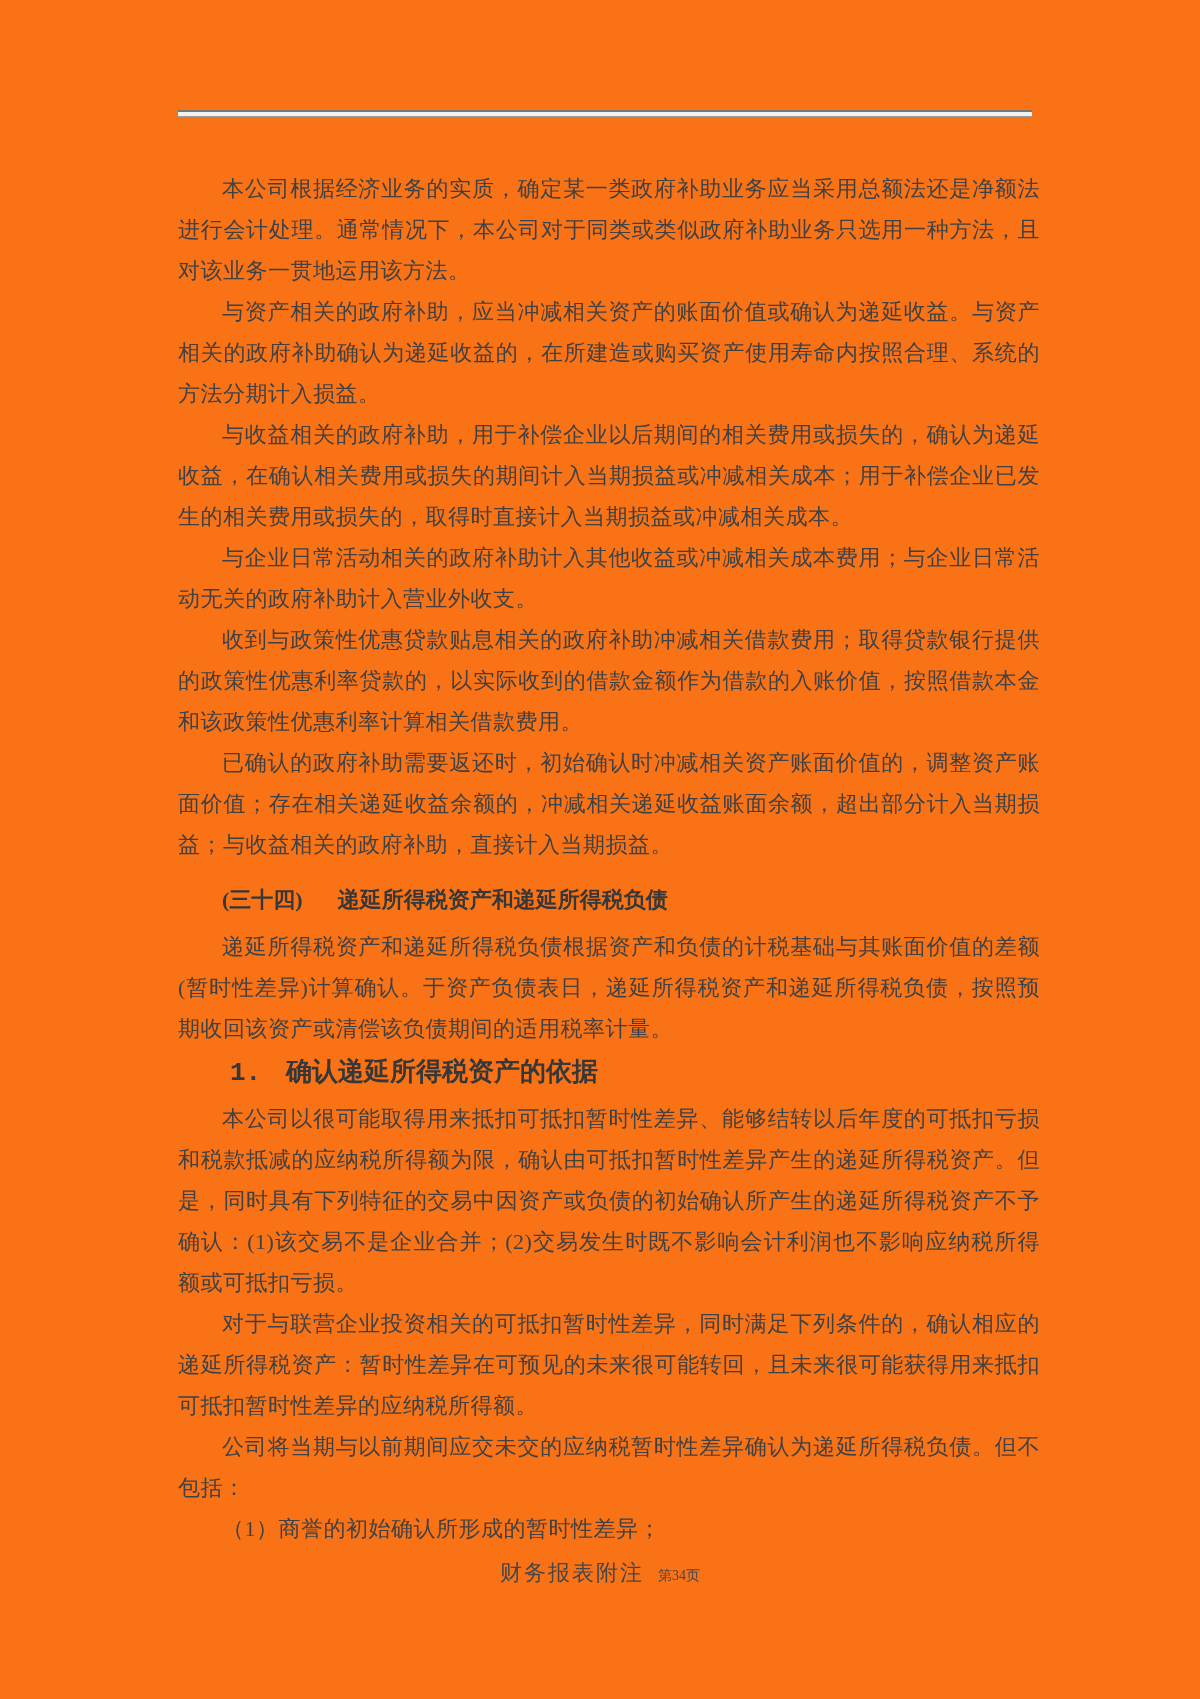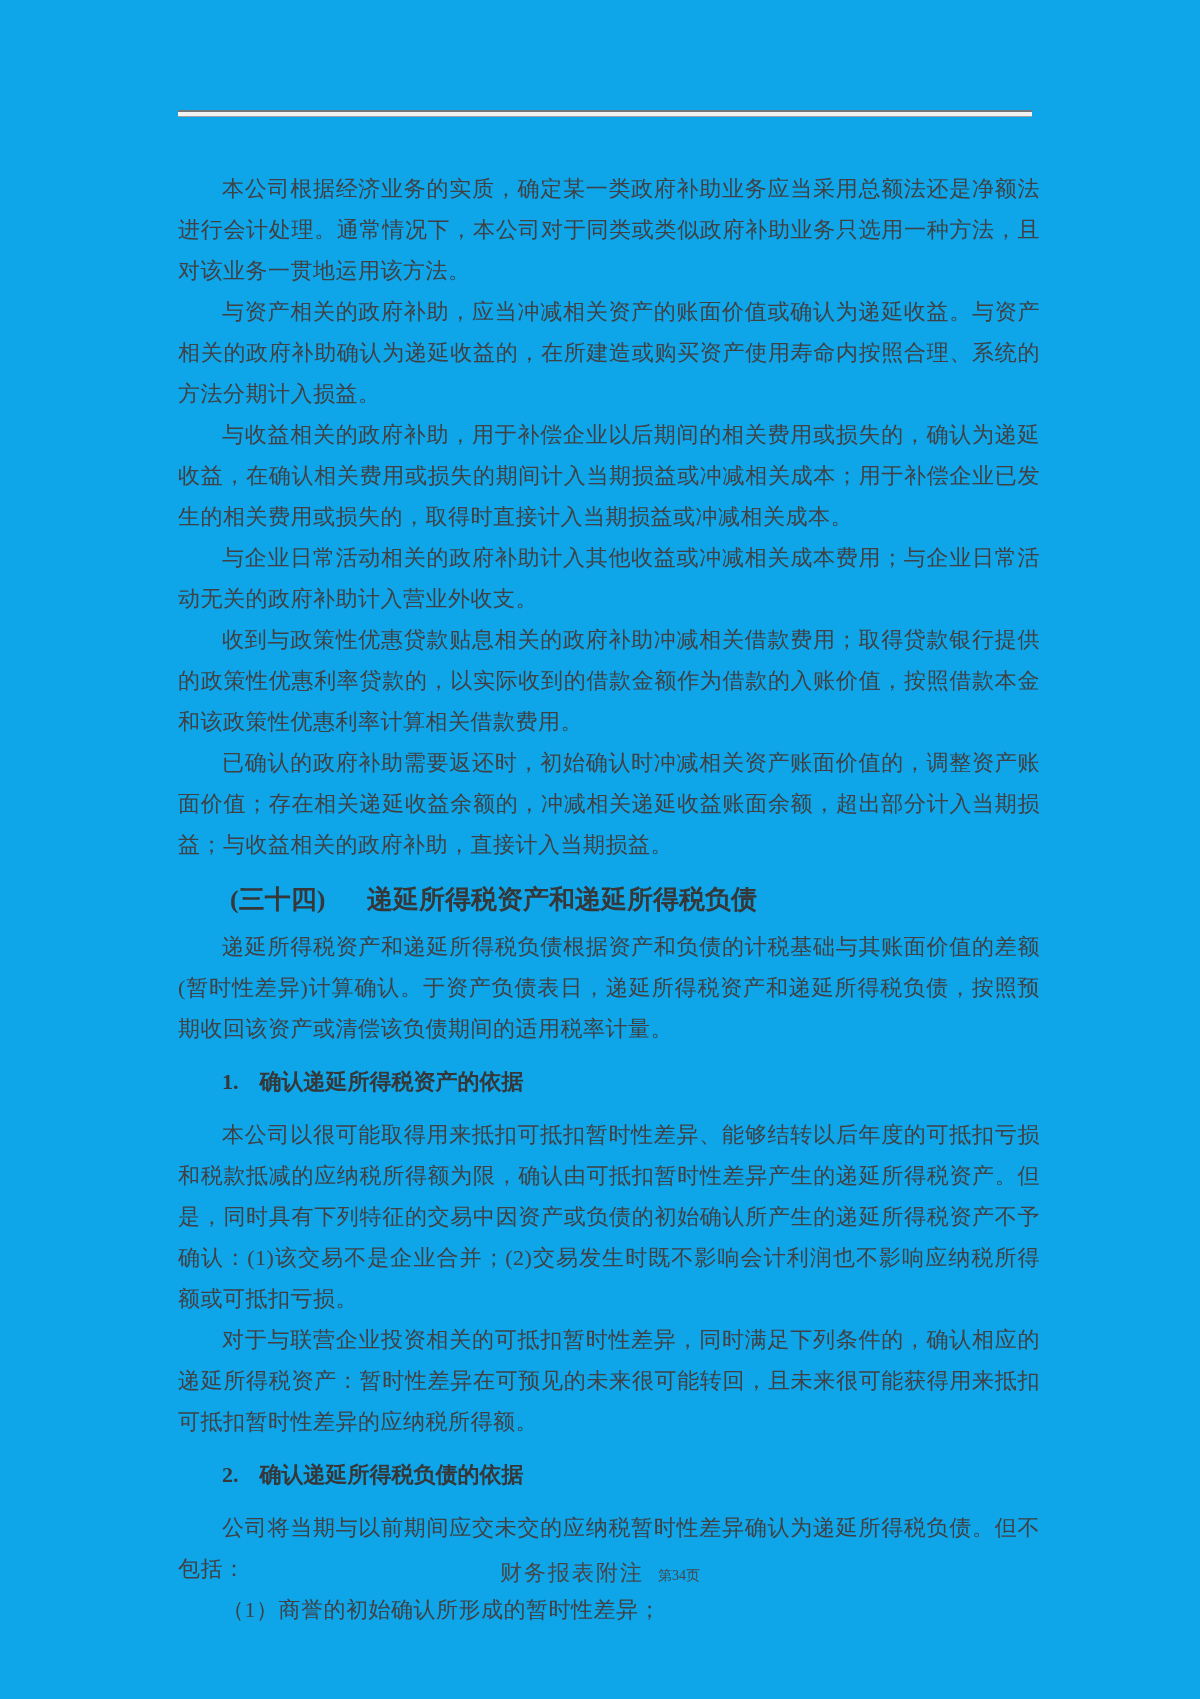--- a/index.html
+++ b/index.html
@@ -1,21 +1,21 @@
 <!DOCTYPE html>
 <html><head>
 <meta charset="utf-8">
 <style>
   html, body { margin: 0; padding: 0; background: #e8e8e8; }
   .page {
     position: relative;
     width: 1200px;
     height: 1699px;
     margin: 0 auto;
-    background: #0ea5e9;
+    background: #f97316;
     font-family: "Liberation Serif", "DejaVu Serif", serif;
     color: #3f4144;
     overflow: hidden;
   }
   .top-rule {
     position: absolute;
     left: 178px;
     top: 110px;
     width: 854px;
     height: 4px;
@@ -33,33 +33,34 @@
     margin: 0;
     text-indent: 2em;
     font-size: 22px;
     line-height: 41px;
     text-align: justify;
     letter-spacing: 0.5px;
   }
   .section-heading {
     margin: 14px 0 6px 0;
     padding-left: 2em;
-    font-size: 26px;
+    font-size: 22px;
     line-height: 41px;
     font-weight: bold;
     color: #353739;
   }
   .section-heading .heading-title { margin-left: 1.6em; }
   .sub-heading {
-    margin: 12px 0;
+    margin: 4px 0;
     padding-left: 2em;
-    font-size: 22px;
+    font-size: 26px;
     line-height: 41px;
     font-weight: bold;
     color: #353739;
+    font-family: Liberation Mono, monospace;
   }
   .sub-heading .sub-title { margin-left: 0.95em; }
   .footer {
     position: absolute;
     left: 0;
     right: 0;
     top: 1558px;
     text-align: center;
     white-space: nowrap;
   }
@@ -102,23 +103,20 @@
     <p class="para">递延所得税资产和递延所得税负债根据资产和负债的计税基础与其账面价值的差额(暂时性差异)计算确认。于资产负债表日，递延所得税资产和递延所得税负债，按照预期收回该资产或清偿该负债期间的适用税率计量。</p>
 
     <h3 class="sub-heading">
       <span class="sub-num">1.</span><span class="sub-title">确认递延所得税资产的依据</span>
     </h3>
 
     <p class="para">本公司以很可能取得用来抵扣可抵扣暂时性差异、能够结转以后年度的可抵扣亏损和税款抵减的应纳税所得额为限，确认由可抵扣暂时性差异产生的递延所得税资产。但是，同时具有下列特征的交易中因资产或负债的初始确认所产生的递延所得税资产不予确认：(1)该交易不是企业合并；(2)交易发生时既不影响会计利润也不影响应纳税所得额或可抵扣亏损。</p>
 
     <p class="para">对于与联营企业投资相关的可抵扣暂时性差异，同时满足下列条件的，确认相应的递延所得税资产：暂时性差异在可预见的未来很可能转回，且未来很可能获得用来抵扣可抵扣暂时性差异的应纳税所得额。</p>
 
-    <h3 class="sub-heading">
-      <span class="sub-num">2.</span><span class="sub-title">确认递延所得税负债的依据</span>
-    </h3>
 
     <p class="para">公司将当期与以前期间应交未交的应纳税暂时性差异确认为递延所得税负债。但不包括：</p>
 
     <p class="para">（1）商誉的初始确认所形成的暂时性差异；</p>
 
   </div>
 
   <div class="footer">
     <span class="footer-title">财务报表附注</span><span class="footer-page">第34页</span>
   </div>

